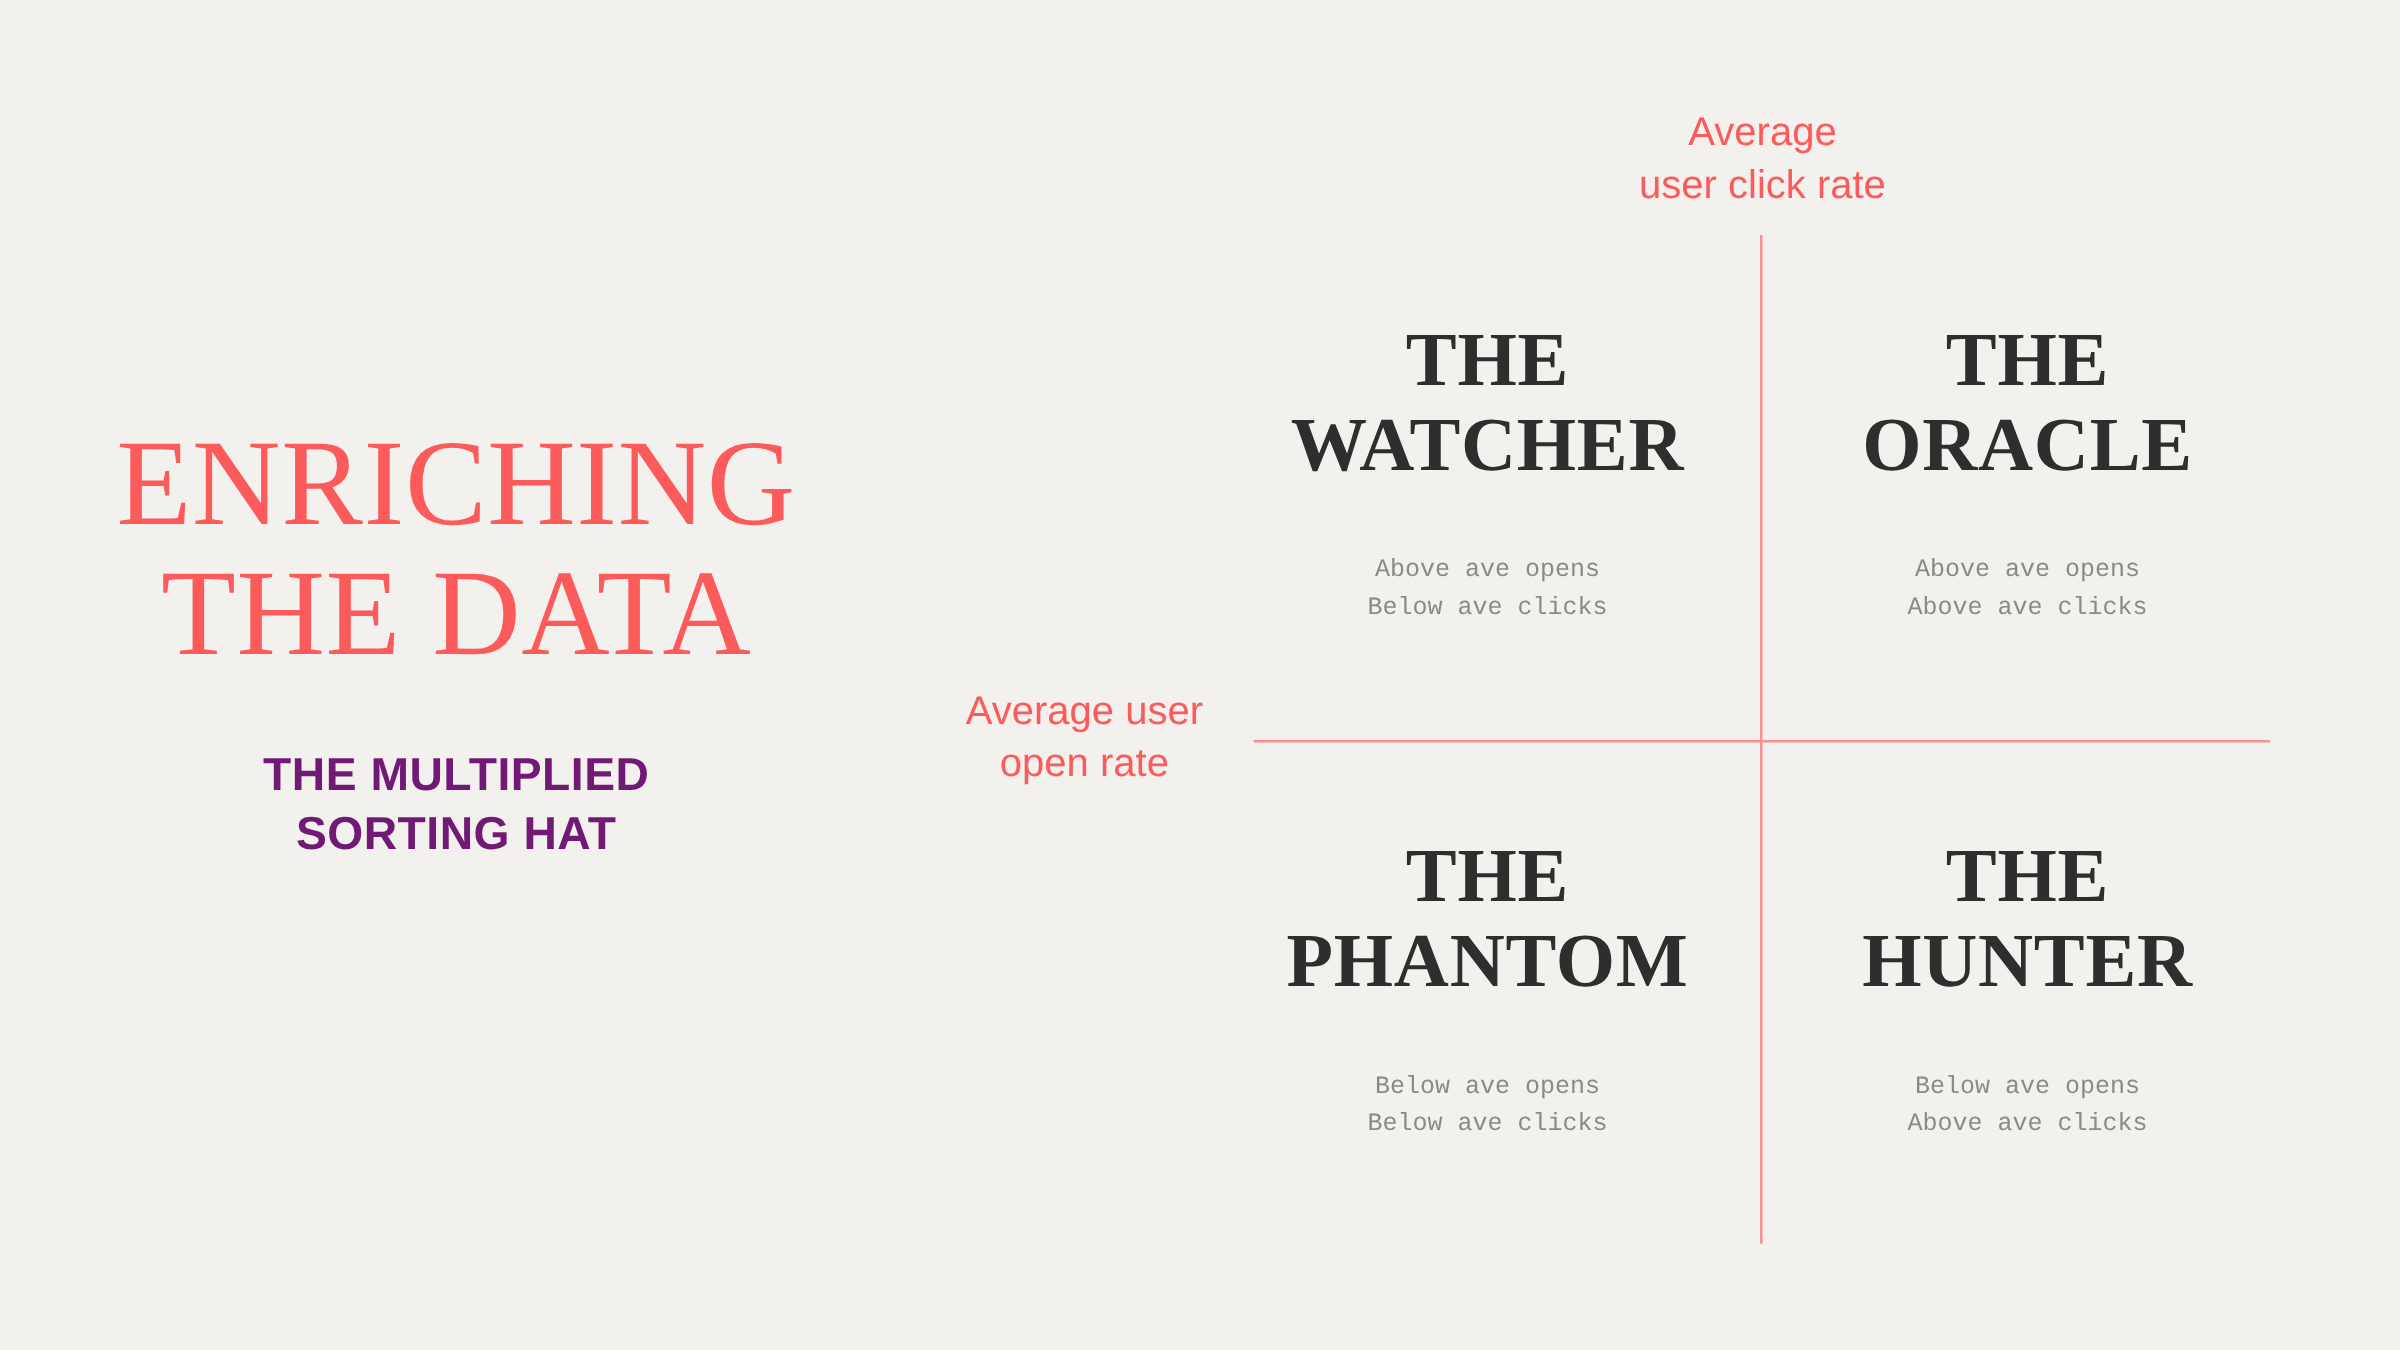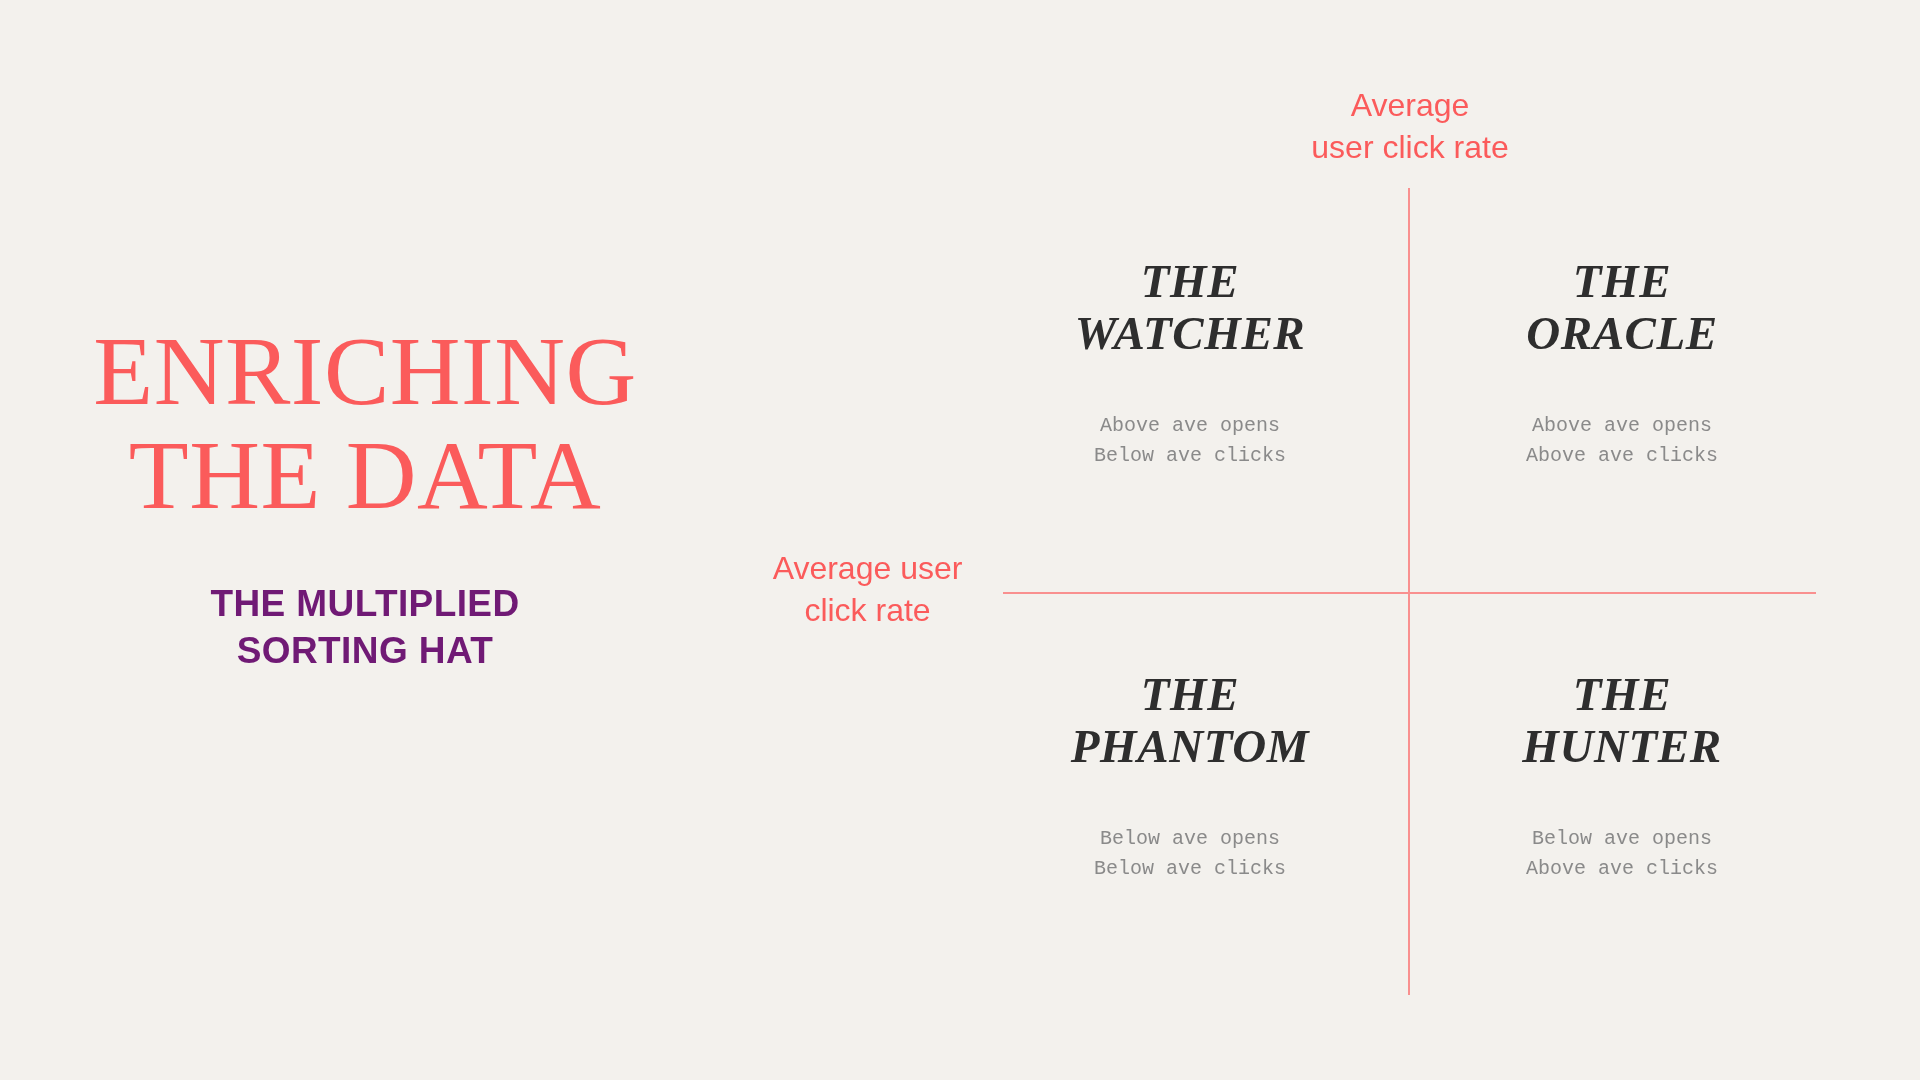--- a/index.html
+++ b/index.html
@@ -20,21 +20,21 @@
   .slide {
     position: absolute;
     inset: 0;
     background: #f3f1ed;
   }
 
   
   .headline-block {
     position: absolute;
     left: 60px;
-    top: 320px;
+    top: 336px;
     width: 610px;
     text-align: center;
   }
   .headline {
     font-family: "Liberation Serif", "DejaVu Serif", serif;
     color: #fb5b5b;
     font-size: 98px;
     line-height: 1.06;
     letter-spacing: 0.5px;
     font-weight: 400;
@@ -108,27 +108,26 @@
     text-align: center;
   }
   .q-watcher  { left: 1000px; top: 255px; }
   .q-oracle   { left: 1432px; top: 255px; }
   .q-phantom  { left: 1000px; top: 668px; }
   .q-hunter   { left: 1432px; top: 668px; }
 
   .q-title {
     font-family: "Liberation Serif", "DejaVu Serif", serif;
     color: #2e2e2e;
-    font-size: 47px;
+    font-size: 61px;
     line-height: 1.11;
     font-weight: 700;
     letter-spacing: 0.6px;
     margin: 0;
     white-space: pre-line;
-    font-style: italic;
   }
   .q-desc {
     font-family: Liberation Mono, monospace;
     color: #8a8a8a;
     font-size: 20px;
     line-height: 1.46;
     font-weight: 400;
     margin: 52px 0 0 0;
     white-space: pre-line;
   }
@@ -147,21 +146,21 @@
 
   <div class="matrix">
 
     <div class="axis-v" style="background: rgb(249, 144, 143);"></div>
     <div class="axis-h" style="background: rgb(249, 144, 143);"></div>
 
     <div class="axis-label axis-label-click" style="color: rgb(251, 91, 91);">Average
 user click rate</div>
 
     <div class="axis-label axis-label-open" style="color: rgb(251, 91, 91);">Average user
-click rate</div>
+open rate</div>
 
     <div class="quadrant q-watcher">
       <div class="q-title" style="color: rgb(46, 46, 46);">THE
 WATCHER</div>
       <div class="q-desc" style="color: rgb(138, 138, 138);">Above ave opens
 Below ave clicks</div>
     </div>
 
     <div class="quadrant q-oracle">
       <div class="q-title" style="color: rgb(46, 46, 46);">THE

